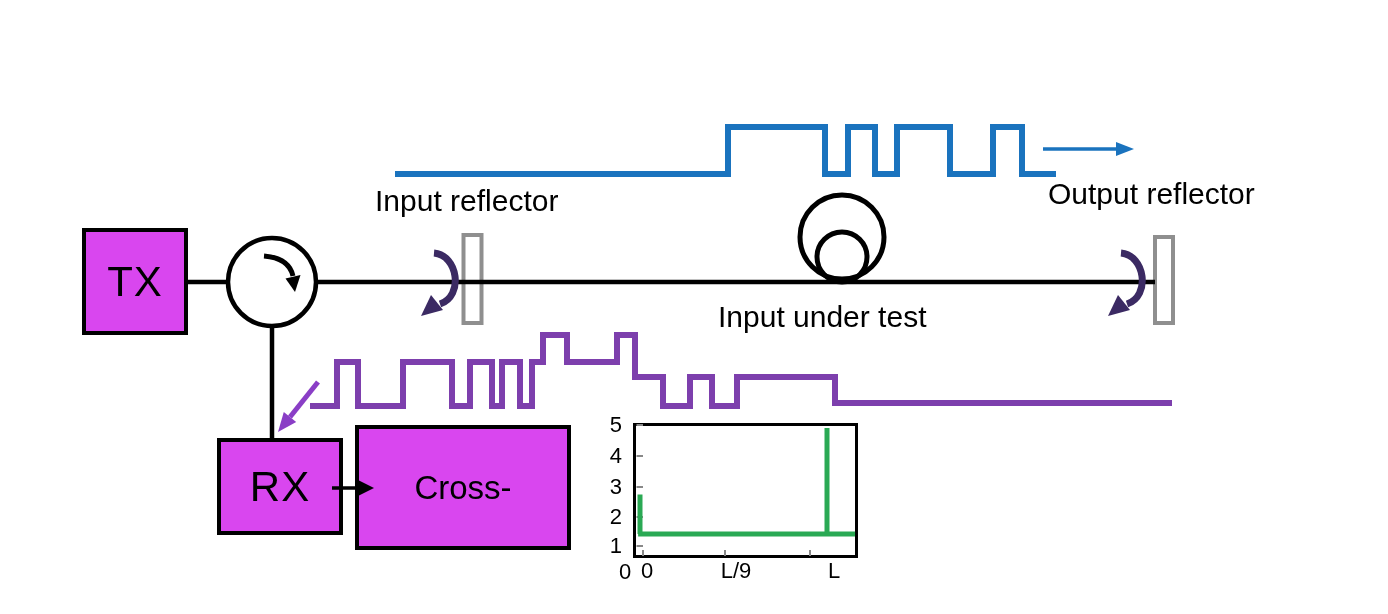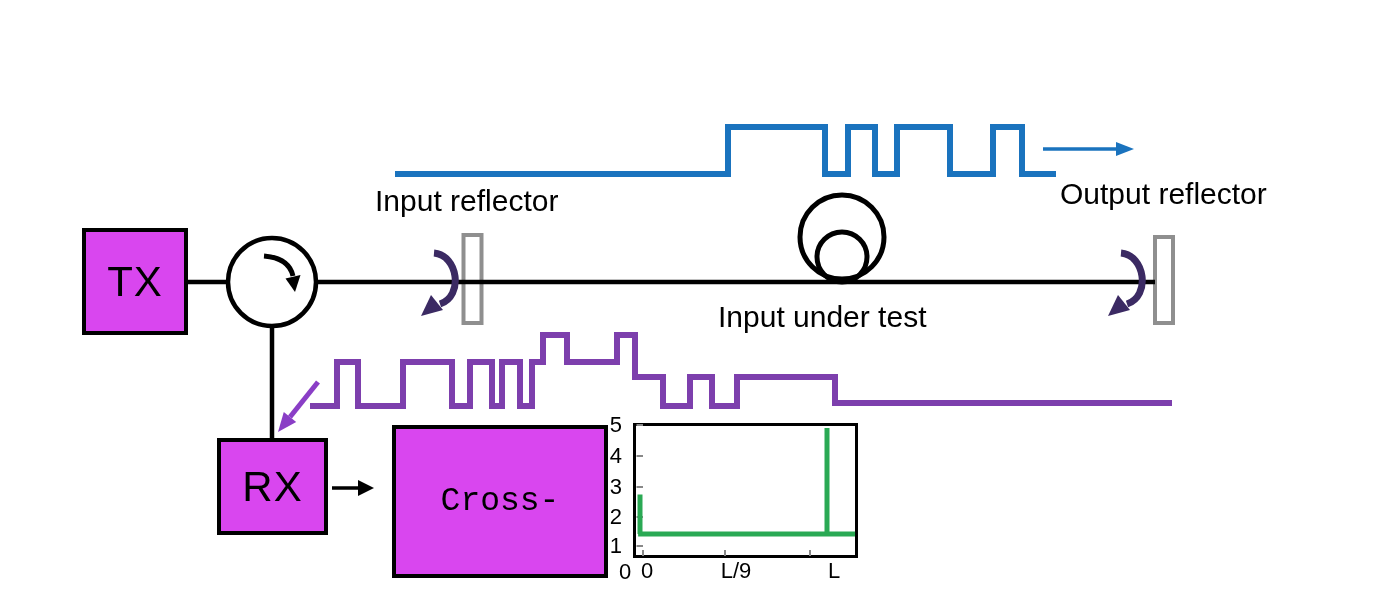--- a/index.html
+++ b/index.html
@@ -24,31 +24,31 @@
   .num.right{text-align:right;}
 </style>
 </head>
 <body>
 
 <div class="stage">
 
   <div class="box" style="left:82px;top:228px;width:106px;height:107px;">
     <span class="box-label">TX</span>
   </div>
-  <div class="box" style="left:217px;top:438px;width:111px;height:97px;">
+  <div class="box" style="left:217px;top:438px;width:126px;height:97px;">
     <span class="box-label">RX</span>
   </div>
-  <div class="box" style="left:392px;top:425px;width:216px;height:153px;font-family:Liberation Mono, monospace;">
+  <div class="box" style="left:355px;top:425px;width:216px;height:125px;">
     <span class="cross-label">
       <span>Cross-</span><br>
     </span>
   </div>
 
   <div class="diagram-label" style="left:375px;top:184px;text-align:center;">Input reflector</div>
-  <div class="diagram-label" style="left:1048px;top:177px;margin-left:12px;">Output reflector</div>
+  <div class="diagram-label" style="left:1048px;top:177px;">Output reflector</div>
   <div class="diagram-label" style="left:718px;top:300px;">Input under test</div>
 
   <div class="chart-box"></div>
 
   <div class="num right" style="left:598px;top:412px;width:24px;">5</div>
   <div class="num right" style="left:598px;top:443px;width:24px;">4</div>
   <div class="num right" style="left:598px;top:474px;width:24px;">3</div>
   <div class="num right" style="left:598px;top:504px;width:24px;">2</div>
   <div class="num right" style="left:598px;top:533px;width:24px;">1</div>
   <div class="num" style="left:614px;top:559px;width:22px;">0</div>

